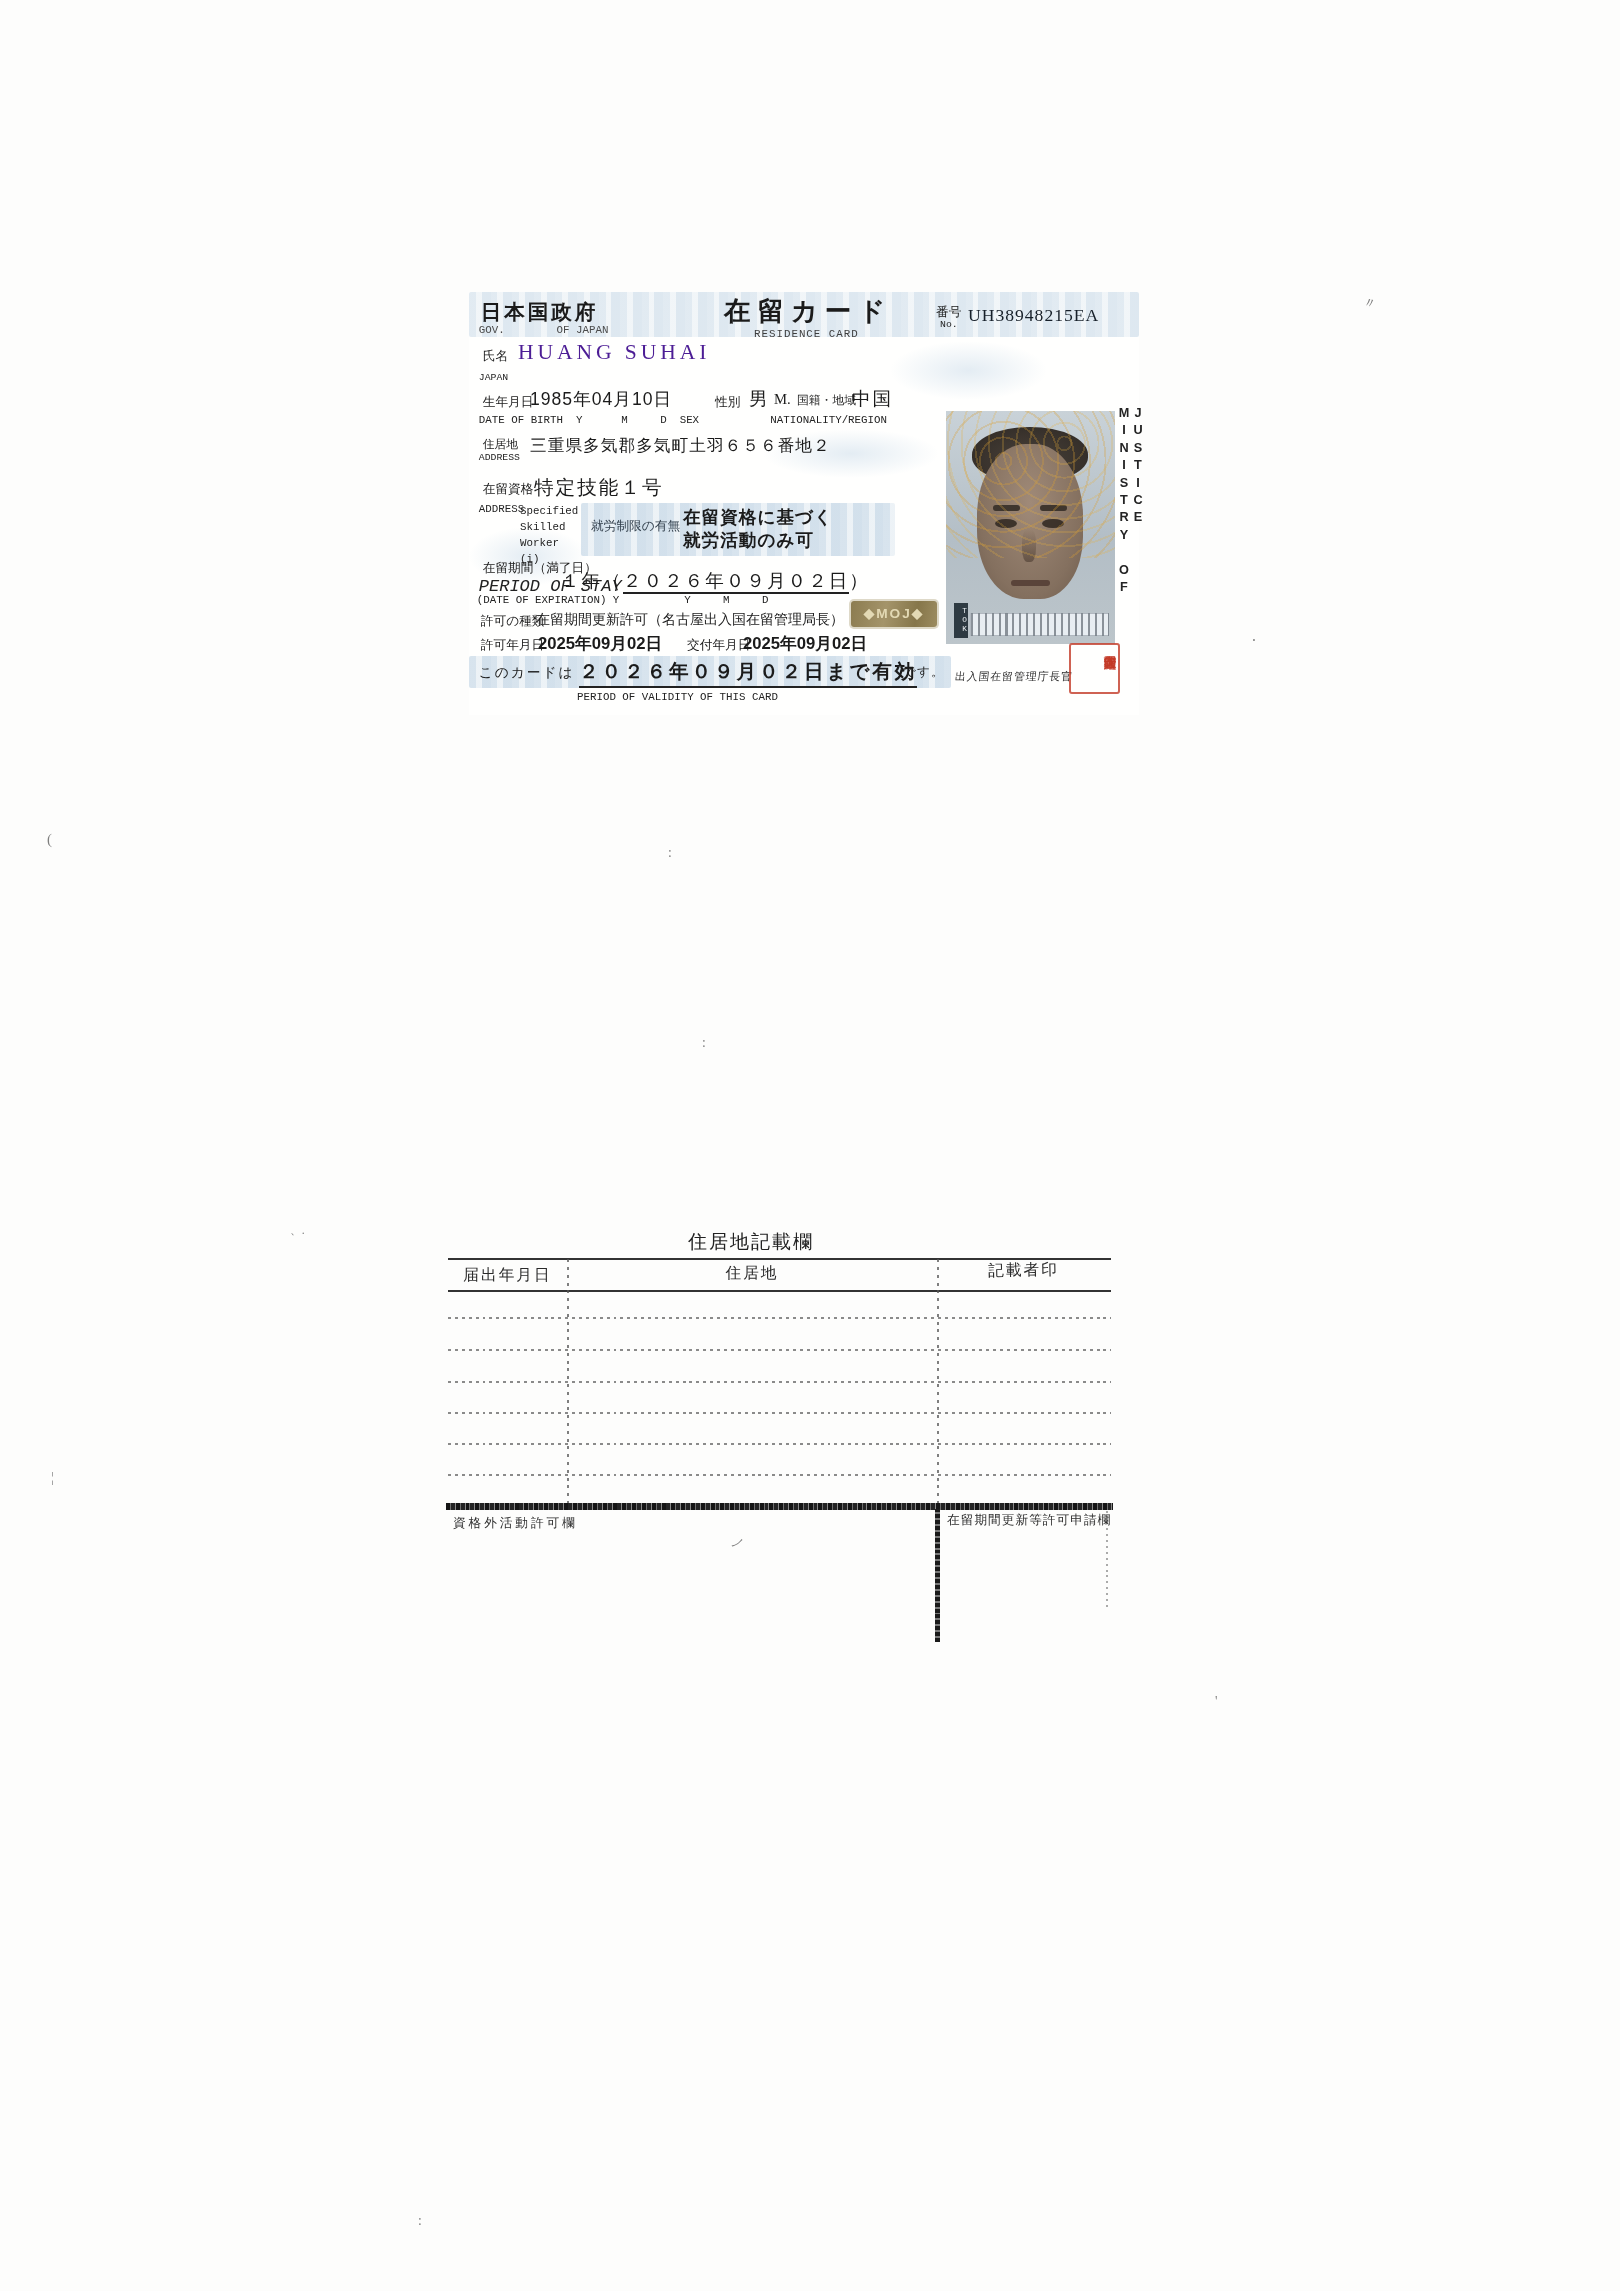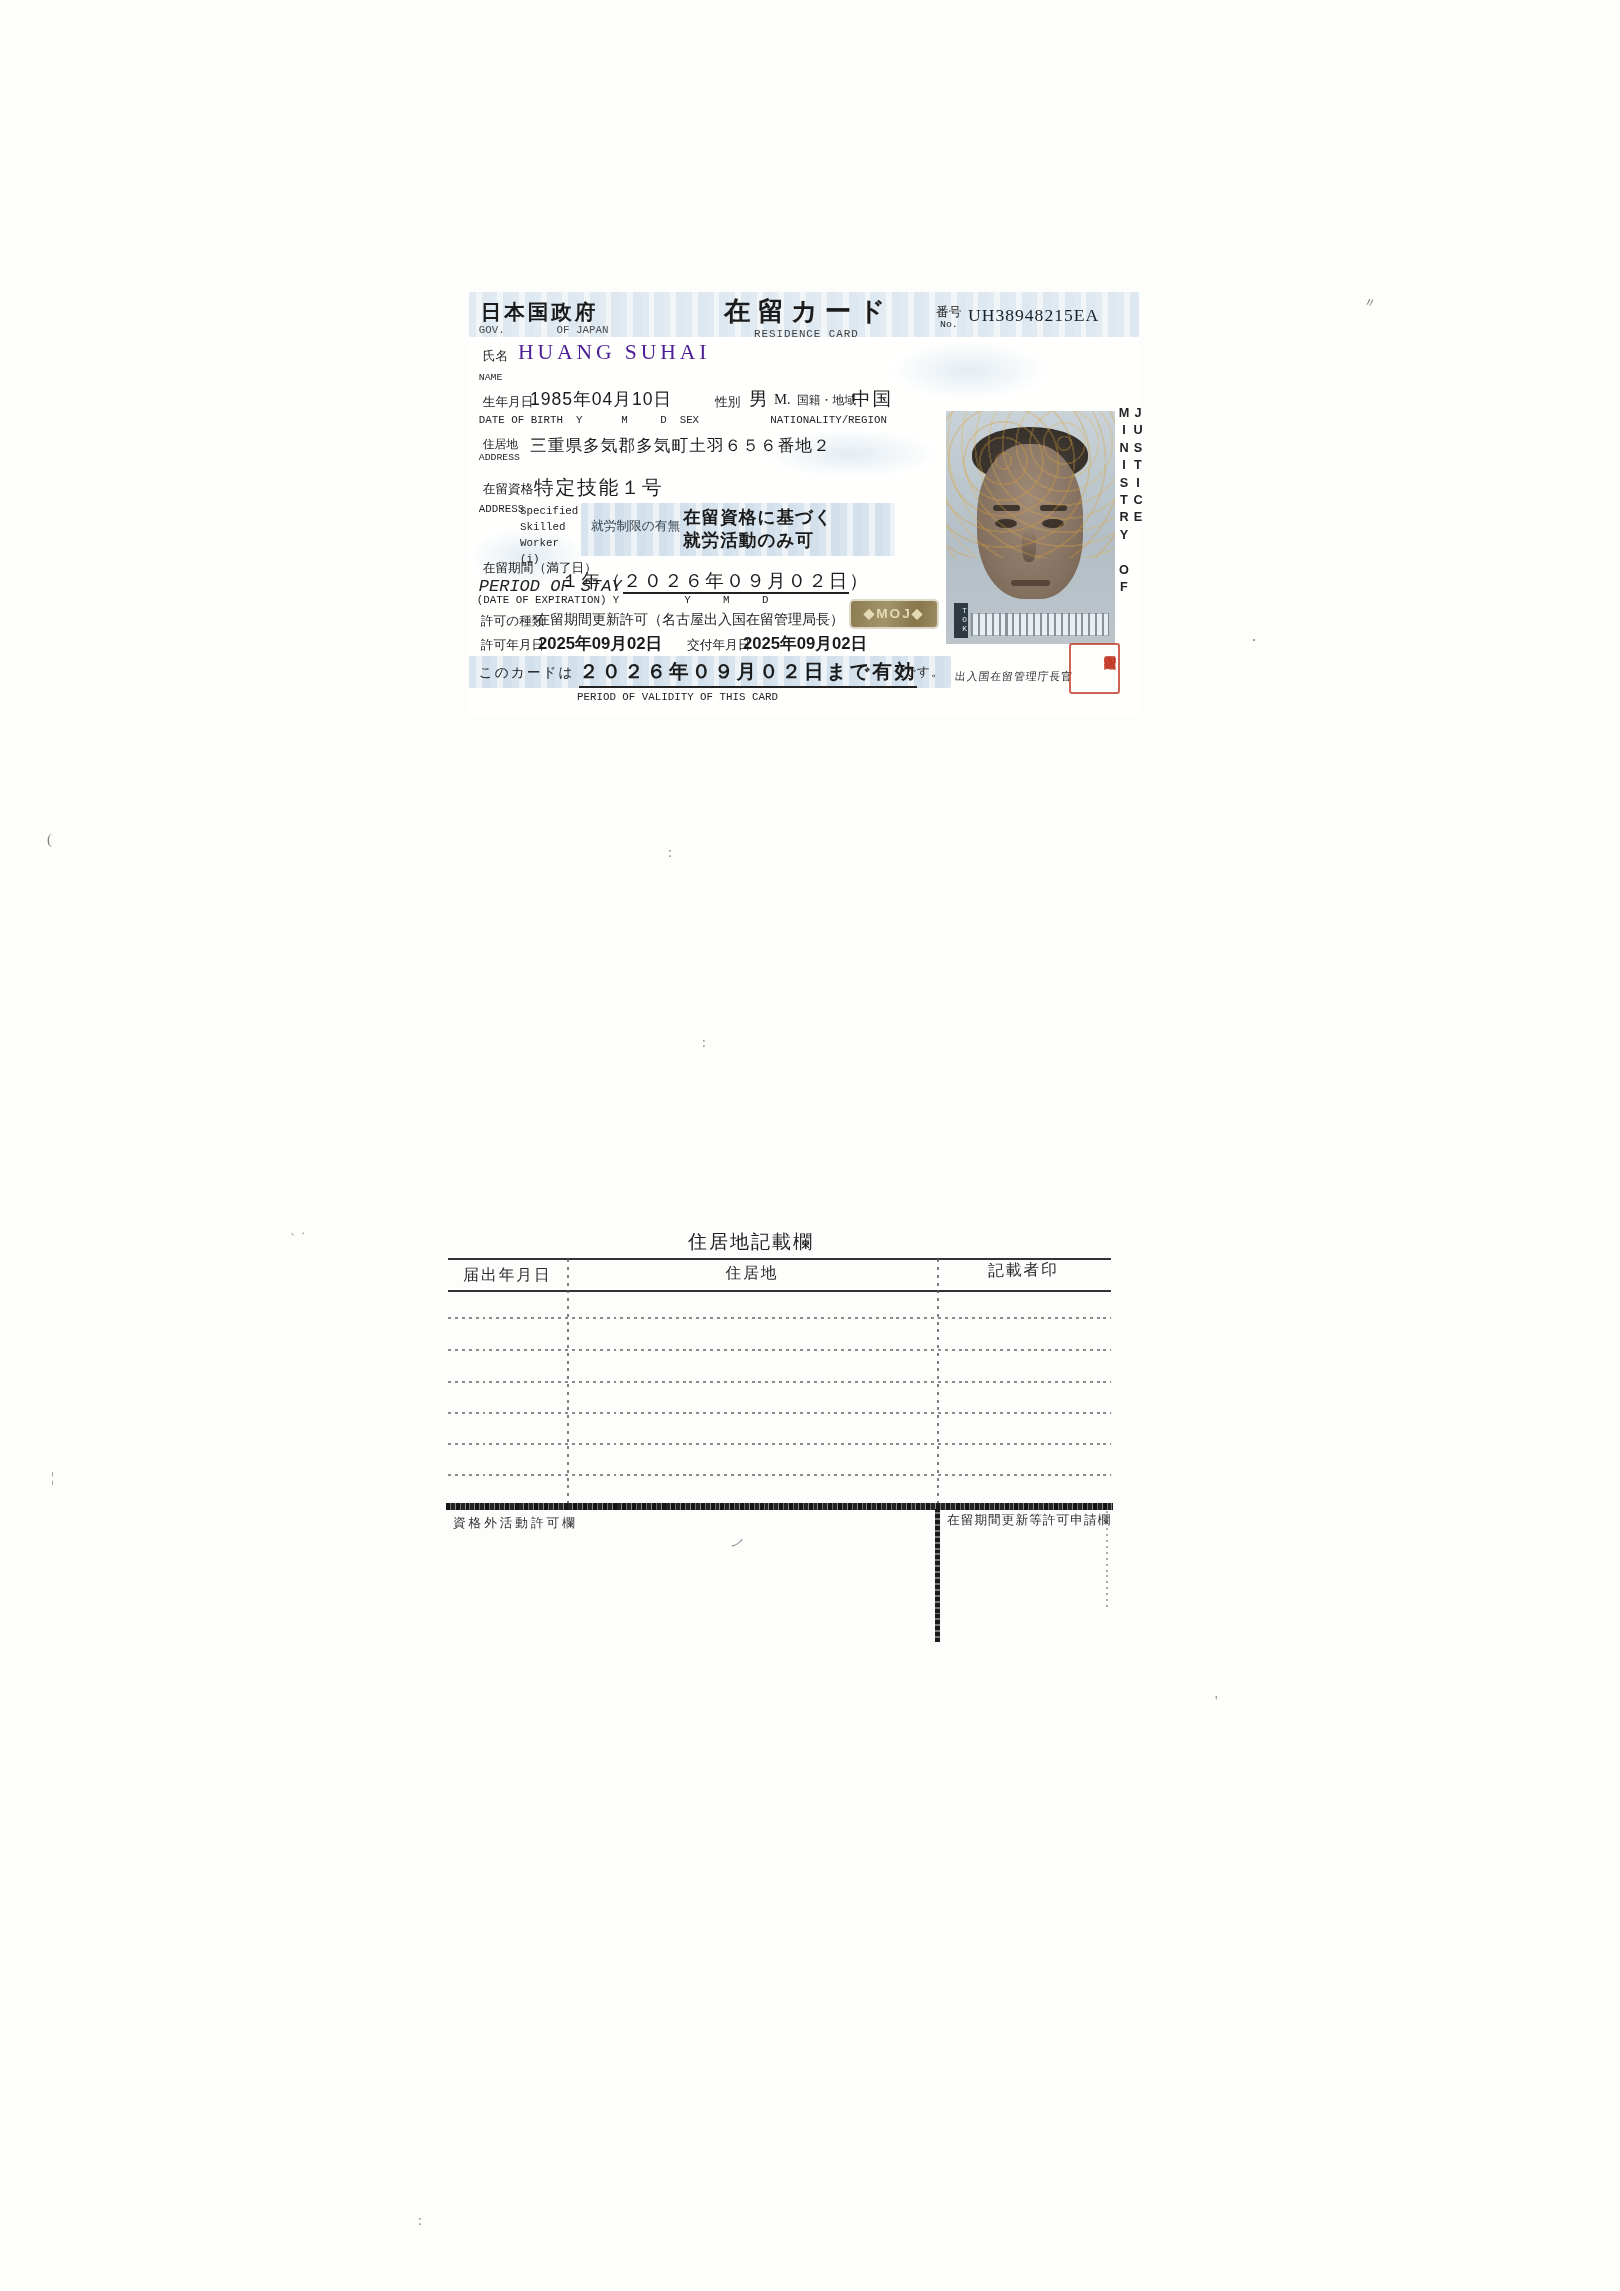--- a/index.html
+++ b/index.html
@@ -126,21 +126,21 @@
     <span class="abs jp issuer-jp">日本国政府</span>
     <span class="abs mono pre issuer-en">GOV.        OF JAPAN</span>
     <span class="abs jp title-jp">在留カード</span>
     <span class="abs mono title-en">RESIDENCE CARD</span>
     <span class="abs jp num-label">番号</span>
     <span class="abs mono num-label-en">No.</span>
     <span class="abs serif num-value">UH38948215EA</span>
 
     <span class="abs jp name-label">氏名</span>
     <span class="abs serif name-value">HUANG  SUHAI</span>
-    <span class="abs mono name-en">NAME</span>
+    <span class="abs mono name-en">JAPAN</span>
 
     <span class="abs jp dob-label">生年月日</span>
     <span class="abs jp dob-value">1985年04月10日</span>
     <span class="abs jp sex-label">性別</span>
     <span class="abs jp sex-value">男</span>
     <span class="abs serif sex-en">M.</span>
     <span class="abs jp nat-label">国籍・地域</span>
     <span class="abs jp nat-value">中国</span>
     <span class="abs mono pre dob-row-en">DATE OF BIRTH  Y      M     D  SEX           NATIONALITY/REGION</span>
 

